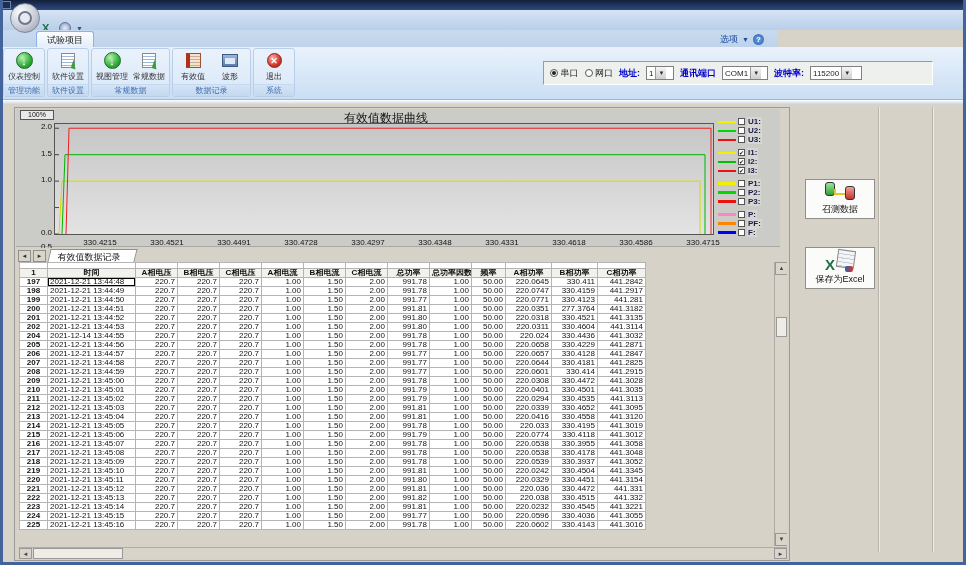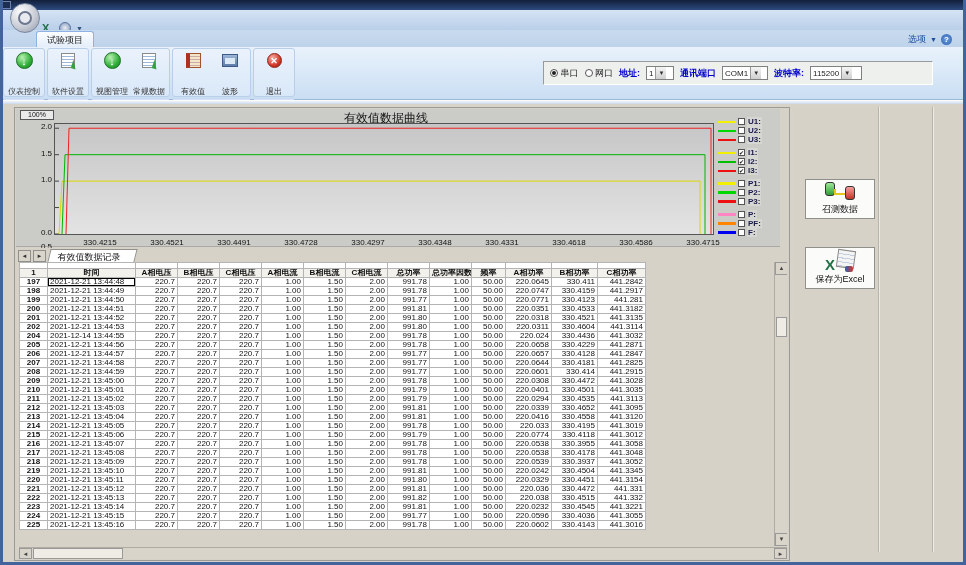--- a/index.html
+++ b/index.html
@@ -10,35 +10,35 @@
   .top-strip{position:absolute;left:-3px;top:0;width:966px;height:10px;background:linear-gradient(#121f3a,#2c4a7e);}
   .sysicon{position:absolute;left:2px;top:1px;width:9px;height:8px;background:#1c2e52;border:1px solid #6d83ab;}
   .titlebar{position:absolute;left:-3px;top:10px;width:966px;height:20px;background:linear-gradient(#d5e3f4,#b9cfe9);}
   .orb{position:absolute;left:7px;top:3px;width:30px;height:30px;border-radius:50%;z-index:5;
        background:radial-gradient(circle at 35% 30%,#fdfdfd,#c9cdd6 55%,#8e97a8);border:1px solid #7c89a2;}
   .orb-inner{position:absolute;left:7px;top:7px;width:14px;height:14px;border-radius:50%;border:2px solid #6d7890;background:#e8eaef;}
   .qat{position:absolute;left:42px;top:12px;display:flex;align-items:center;gap:5px;}
   .qat .xl{width:12px;height:12px;color:#1e7145;font-weight:bold;font-size:11px;line-height:12px;}
   .qat .gau{width:12px;height:12px;border-radius:50%;background:radial-gradient(#e9eef5,#7e93b8);border:1px solid #5c74a0;}
   .qat .drop{font-size:7px;color:#33547e;}
-  .tabrow{position:absolute;left:-3px;top:30px;width:966px;height:17px;background:linear-gradient(#c8daee,#bed3ea);padding-left:8px;}
+  .tabrow{position:absolute;left:-3px;top:30px;width:778px;height:17px;background:linear-gradient(#c8daee,#bed3ea);padding-left:8px;}
   .ptab{position:absolute;left:36px;top:1px;height:16px;padding:2px 10px 0 10px;font-size:9px;color:#222;
         background:linear-gradient(#fbfdff,#e4eefa);border:1px solid #8db2e3;border-bottom:none;border-radius:3px 3px 0 0;}
   .options{position:absolute;right:14px;top:3px;font-size:9px;color:#1c4ea0;display:flex;align-items:center;gap:4px;}
   .options .help{display:inline-block;width:11px;height:11px;border-radius:50%;background:radial-gradient(#6fa0e0,#2a5fb0);
         color:#fff;font-size:8px;line-height:11px;text-align:center;font-weight:bold;}
   .ribbon{position:absolute;left:-3px;top:47px;width:966px;height:53px;
           background:linear-gradient(#e9f2fc,#d8e7f7 55%,#cadef3);border-bottom:1px solid #9db9da;}
   .rgroups{position:absolute;left:2px;top:1px;display:flex;align-items:flex-start;}
   .rb-group{display:flex;flex-direction:column;justify-content:space-between;height:49px;margin:0 1px;
             border:1px solid #b9cfe9;border-radius:3px;background:linear-gradient(#eaf2fc,#d9e8f8);}
   .rb-row{display:flex;padding:1px 2px 0 2px;gap:1px;flex:1;}
   .rb-btn{display:flex;flex-direction:column;align-items:center;justify-content:flex-start;min-width:36px;padding:1px 2px;
           font-size:8px;color:#333;border-radius:2px;cursor:default;}
-  .rb-lb{margin-top:16px;white-space:nowrap;}
+  .rb-lb{margin-top:1px;white-space:nowrap;}
   .ric{width:20px;height:19px;display:flex;align-items:center;justify-content:center;}
   .ic-green-down-circle i{display:block;width:17px;height:17px;border-radius:50%;
       background:radial-gradient(circle at 35% 30%,#b7f0b0,#2fae38 60%,#1d7d26);border:1px solid #1a6e22;
       color:#fff;font-style:normal;font-size:11px;line-height:16px;text-align:center;font-weight:bold;}
   .ic-notepad-pencil i{display:block;width:14px;height:15px;background:#fff;border:1px solid #8a8a8a;font-style:normal;position:relative;
       background-image:repeating-linear-gradient(#fff 0 2px,#9db7d8 2px 3px);}
   .ic-notepad-pencil i::after{content:'';position:absolute;right:-3px;bottom:-2px;width:0;height:0;
       border-left:5px solid #36a13c;border-top:9px solid transparent;transform:rotate(18deg);}
   .ic-book i{display:block;width:15px;height:15px;background:#f3e6c8;border:1px solid #a0522d;border-left:4px solid #b03020;font-style:normal;
       background-image:repeating-linear-gradient(#f3e6c8 0 2px,#caa 2px 3px);}
@@ -452,21 +452,21 @@
                 <td class="num">220.7</td>
                 <td class="num">220.7</td>
                 <td class="num">220.7</td>
                 <td class="num">1.00</td>
                 <td class="num">1.50</td>
                 <td class="num">2.00</td>
                 <td class="num">991.81</td>
                 <td class="num">1.00</td>
                 <td class="num">50.00</td>
                 <td class="num">220.0351</td>
-                <td class="num">330.4533</td>
+                <td class="num">277.3764</td>
                 <td class="num">441.3182</td>
               </tr>
               <tr>
                 <td class="rn">201</td>
                 <td class="tm">2021-12-21 13:44:52</td>
                 <td class="num">220.7</td>
                 <td class="num">220.7</td>
                 <td class="num">220.7</td>
                 <td class="num">1.00</td>
                 <td class="num">1.50</td>

